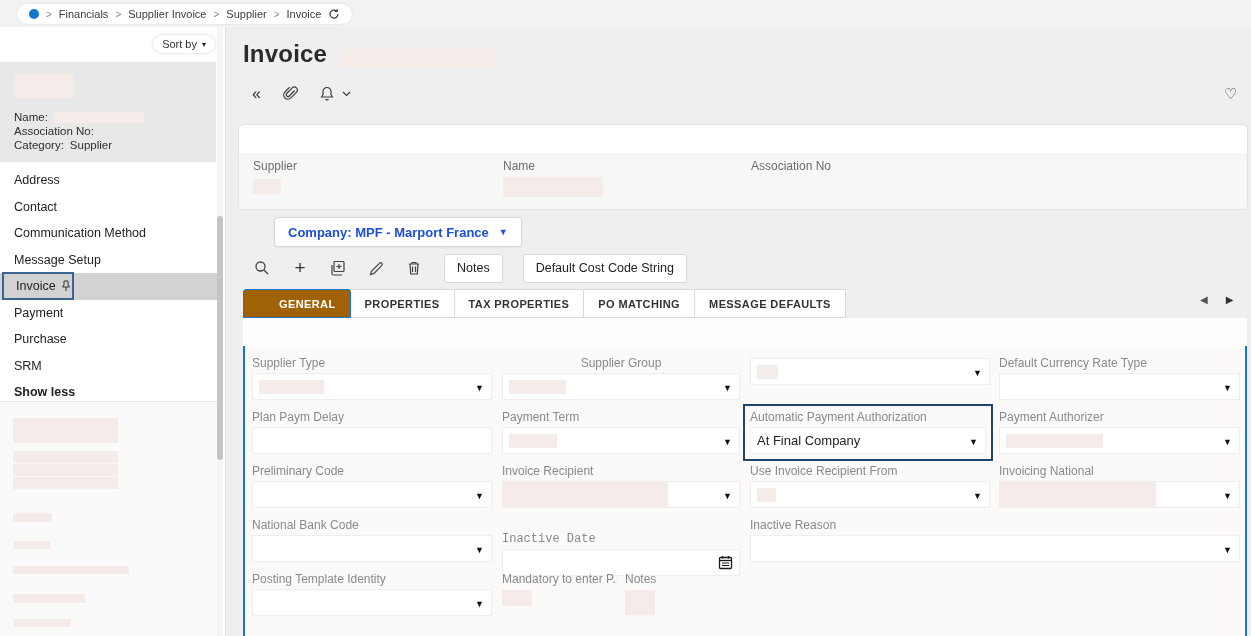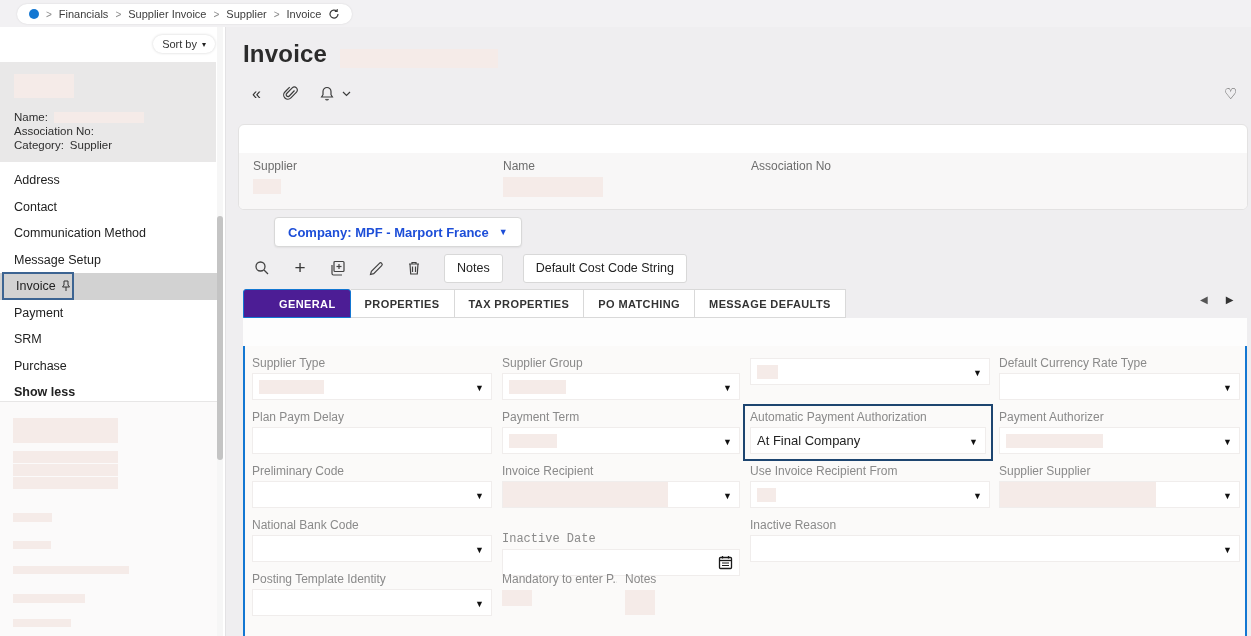--- a/index.html
+++ b/index.html
@@ -71,21 +71,21 @@
   .tool-btn { height:29px; background:#fff; border:1px solid #d8d8d8; border-radius:3px; display:flex; align-items:center;
     padding:0 12px; font-size:12.5px; color:#222; cursor:pointer; margin-left:2px; }
   .plus-glyph { font-size:19px; font-weight:300; color:#3a3a3a; line-height:18px; }
 
   
   .tabs { position:absolute; left:243px; top:289px; height:29px; display:flex; }
   .tab { height:29px; display:flex; align-items:center; padding:0 14px; font-size:11px; font-weight:bold;
     letter-spacing:.4px; color:#333; background:#fff; border:1px solid #d9d9d9; border-left-width:0;
     cursor:pointer; white-space:nowrap; }
   .tab:first-child { border-left-width:1px; }
-  .tab.active { background:#4c1d95; color:#fff; border-color:#1377d2; border-radius:3px 3px 0 0;padding-left:35px; }
+  .tab.active { background:#a16207; color:#fff; border-color:#1377d2; border-radius:3px 3px 0 0;padding-left:35px; }
   .tab-arrows { position:absolute; left:1200px; top:294px; display:flex; gap:18px; font-size:10px; color:#333; }
   .tab-arrows span { cursor:pointer; }
   .tab-arrows .prev { color:#555; }
 
   
   .panel { position:absolute; left:243px; top:318px; width:1004px; height:318px; background:#fbfaf9;
     border-left:2px solid #1377d2; border-right:2px solid #1377d2; }
   .panel-topstrip { position:absolute; left:243px; top:318px; width:1004px; height:28px; background:#fdfdfd; }
 
   .fld { position:absolute; }
@@ -168,24 +168,24 @@
               <path d="M3 1h4v4l1.5 2h-7L3 5z"></path>
                 <line x1="5" y1="7" x2="5" y2="11"></line>
             </svg>
           </span>
         </div>
       </div>
       <div class="side-item">
           <span>Payment</span>
         </div>
       <div class="side-item">
+          <span>Purchase</span>
+        </div>
+      <div class="side-item">
           <span>SRM</span>
-        </div>
-      <div class="side-item">
-          <span>Purchase</span>
         </div>
       <div class="side-item bold">
           <span>Show less</span>
         </div>
     </div>
 
     <div class="side-lower">
       <div class="rb" style="left:13px; top:16px; width:105px; height:25px;"></div>
       <div class="rb" style="left:13px; top:49px; width:105px; height:12px;"></div>
       <div class="rb" style="left:13px; top:62px; width:105px; height:12px;"></div>
@@ -289,21 +289,21 @@
   <div class="panel"></div>
   <div class="panel-topstrip"></div>
 
   <div class="fld" style="left:252px; top:356px; width:240px;">
     <div class="lbl">Supplier Type</div>
     <div class="inp">
       <span class="redact-val" style="width:65px;"></span>
       <span class="arrow">▼</span>
     </div>
   </div>
-  <div class="fld" style="left:502px; top:356px; width:238px;">
+  <div class="fld" style="left:502px; top:356px; width:238px;text-align:center;">
     <div class="lbl">Supplier Group</div>
     <div class="inp">
       <span class="redact-val" style="width:57px;"></span>
       <span class="arrow">▼</span>
     </div>
   </div>
   <div class="fld" style="left:750px; top:356px; width:240px;">
     <div class="inp">
       <span class="redact-val" style="width:21px;"></span>
       <span class="arrow">▼</span>
@@ -357,21 +357,21 @@
     </div>
   </div>
   <div class="fld" style="left:750px; top:464px; width:240px;">
     <div class="lbl">Use Invoice Recipient From</div>
     <div class="inp">
       <span class="redact-val" style="width:19px;"></span>
       <span class="arrow">▼</span>
     </div>
   </div>
   <div class="fld" style="left:999px; top:464px; width:241px;">
-    <div class="lbl">Supplier Supplier</div>
+    <div class="lbl">Invoicing National</div>
     <div class="inp">
       <span class="redact-fill" style="width:156px;"></span>
       <span class="arrow">▼</span>
     </div>
   </div>
 
   <div class="fld" style="left:252px; top:518px; width:240px;">
     <div class="lbl">National Bank Code</div>
     <div class="inp">
       <span class="arrow">▼</span>

